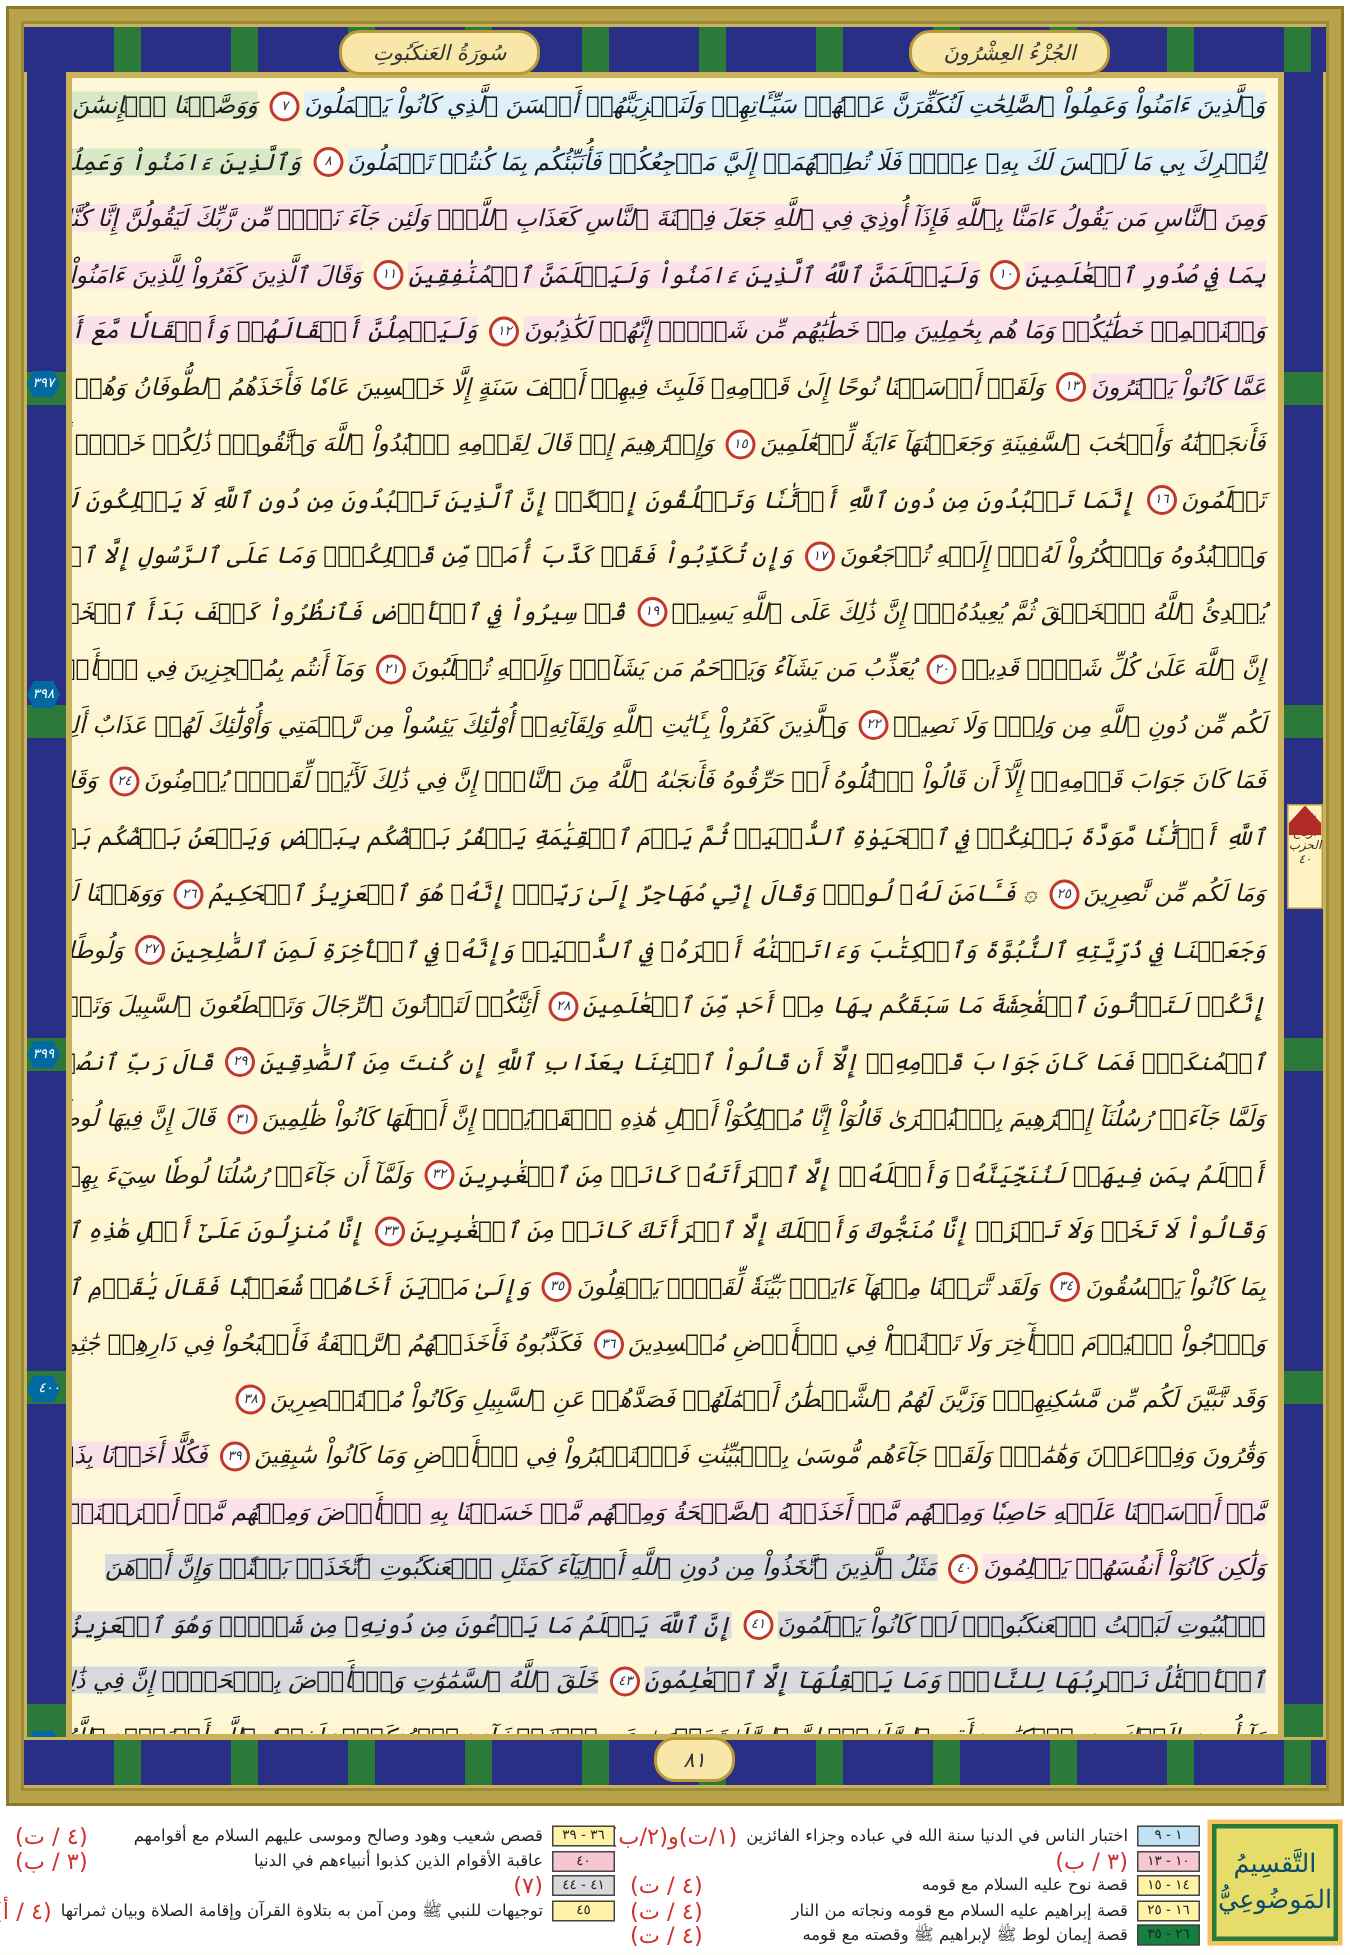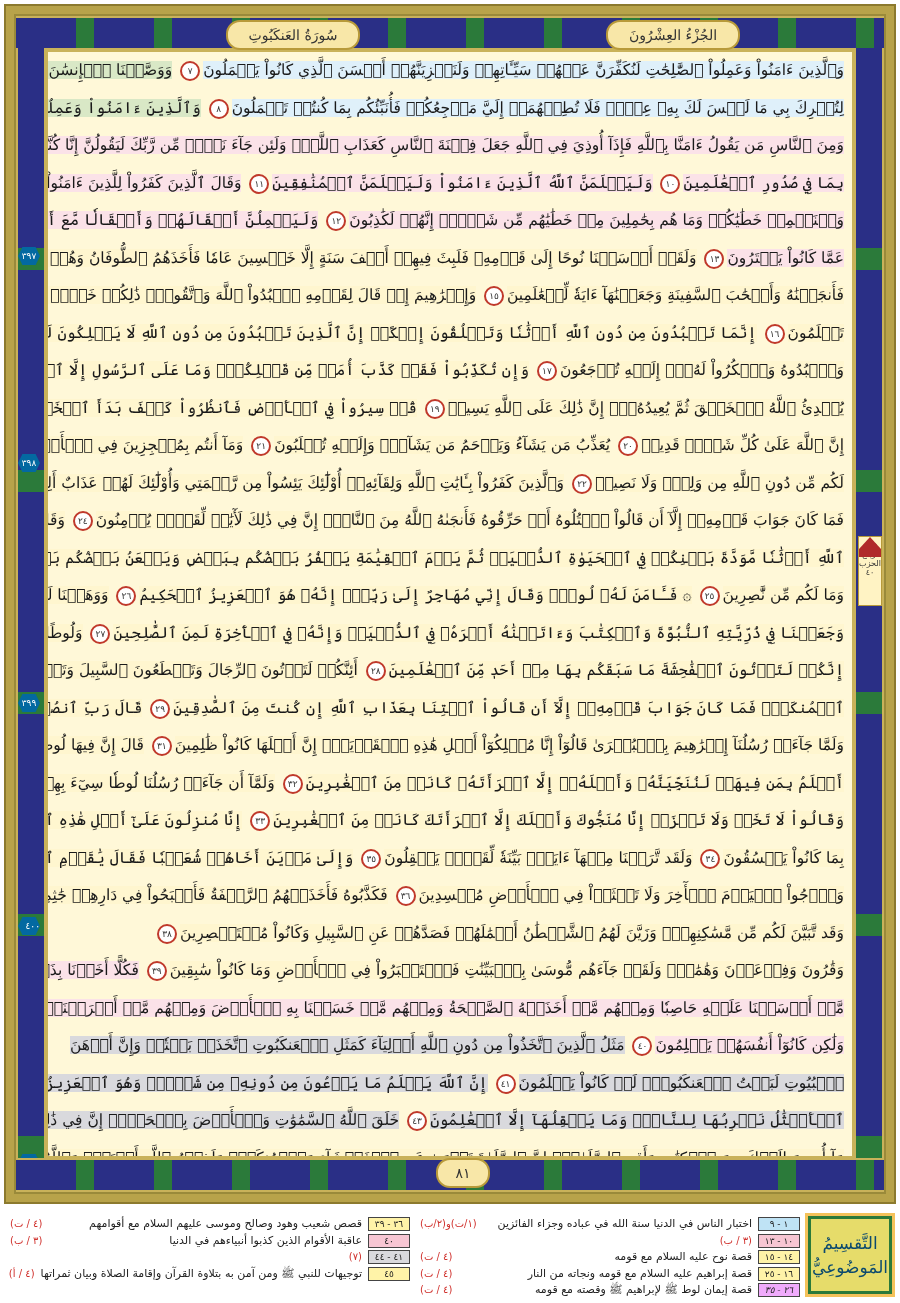--- a/index.html
+++ b/index.html
@@ -1,18 +1,18 @@
 <!DOCTYPE html>
 <html><head>
 <meta charset="utf-8">
 <style>
   html,body{margin:0;padding:0;background:#fff;}
   body{width:900px;height:1303px;position:relative;overflow:hidden;font-family:"DejaVu Sans",sans-serif;}
   .page{position:absolute;left:4px;top:4px;width:892px;height:1200px;background:#b8a34a;box-sizing:border-box;border:2px solid #8c7a2e;}
-  .frame{position:absolute;left:8px;top:8px;right:8px;bottom:8px;background:#cfe0b8;border:2px solid #9a8a3a;}
+  .frame{position:absolute;left:8px;top:8px;right:8px;bottom:8px;background:#cfe0b8;border:2px solid #9a8a3a;font-style:italic;}
   .band-top,.band-bottom{position:absolute;left:0;right:0;height:30px;background:repeating-linear-gradient(90deg,#2a2f86 0 60px,#2b7a3a 60px 78px);border-top:2px solid #c9b25a;border-bottom:2px solid #c9b25a;}
   .band-top{top:0}
   .band-bottom{bottom:0}
   .band-left,.band-right{position:absolute;top:32px;bottom:32px;width:26px;background:repeating-linear-gradient(180deg,#2a2f86 0 200px,#2b7a3a 200px 222px);border-left:2px solid #c9b25a;border-right:2px solid #c9b25a;}
   .band-left{left:0}
   .band-right{right:0}
   .cartouche{position:absolute;top:2px;height:26px;width:130px;background:#f8e7a8;border:2px solid #b89a3a;border-radius:14px;display:flex;align-items:center;justify-content:center;font-family:"DejaVu Serif",serif;font-size:14px;color:#333;}
   .c-juz{left:590px}
   .c-surah{left:210px}
   .c-page{left:420px;top:auto;bottom:2px;width:50px;}
@@ -30,21 +30,21 @@
   .hizb{position:absolute;right:2px;top:520px;width:24px;height:70px;background:#fff3c4;border:1px solid #b89a3a;font-size:8px;text-align:center;color:#333;font-family:"DejaVu Serif",serif;direction:rtl;padding-top:4px;box-sizing:border-box;}
   .hizb::before{content:"";position:absolute;top:0;left:0;right:0;height:20px;background:#b02a2a;clip-path:polygon(50% 0,100% 60%,100% 100%,0 100%,0 60%);}
   .legend{position:absolute;left:0;right:0;top:1210px;height:93px;direction:rtl;}
   .legend-title{position:absolute;right:8px;top:6px;width:78px;height:72px;background:#e6dc6a;border:3px solid #2b7a3a;outline:3px solid #f4c25a;display:flex;align-items:center;justify-content:center;font-family:"DejaVu Serif",serif;font-size:17px;color:#0c4a6e;text-align:center;line-height:24px;}
   .legend-col{position:absolute;top:6px;font-size:11px;line-height:16.5px;color:#222;font-family:"DejaVu Sans",sans-serif;}
   .legend-col.c1{right:100px;width:380px}
   .legend-col.c2{right:490px;width:400px}
   .li{display:flex;align-items:center;gap:6px;white-space:nowrap;}
   .range{display:inline-block;min-width:40px;height:12px;border:1px solid #444;font-size:9px;line-height:12px;text-align:center;}
   .li .txt{flex:1}
-  .li .ref{color:#d0312d;font-size:10px;}
+  .li .ref{color:#d0312d;font-size:15px;}
 </style>
 </head>
 <body>
 
 <div class="page">
   <div class="frame">
     <div class="band-top">
       <div class="cartouche c-surah">سُورَةُ العَنكَبُوتِ</div>
       <div class="cartouche c-juz">الجُزْءُ العِشْرُونَ</div>
     </div>
@@ -125,21 +125,21 @@
         <span class="range" style="background: rgb(255, 243, 168);">١٤ - ١٥</span>
         <span class="txt">قصة نوح عليه السلام مع قومه</span>
         <span class="ref">(٤ / ت)</span>
       </div>
       <div class="li">
         <span class="range" style="background: rgb(255, 243, 168);">١٦ - ٢٥</span>
         <span class="txt">قصة إبراهيم عليه السلام مع قومه ونجاته من النار</span>
         <span class="ref">(٤ / ت)</span>
       </div>
       <div class="li">
-        <span class="range" style="background: #f0abfc; font-style: italic;">٢٦ - ٣٥</span>
+        <span class="range" style="background: #15803d;">٢٦ - ٣٥</span>
         <span class="txt">قصة إيمان لوط ﷺ لإبراهيم ﷺ وقصته مع قومه</span>
         <span class="ref">(٤ / ت)</span>
       </div>
     </div>
   <div class="legend-col c2" id="legend-c2">
       <div class="li">
         <span class="range" style="background: rgb(255, 243, 168);">٣٦ - ٣٩</span>
         <span class="txt">قصص شعيب وهود وصالح وموسى عليهم السلام مع أقوامهم</span>
         <span class="ref">(٤ / ت)</span>
       </div>

